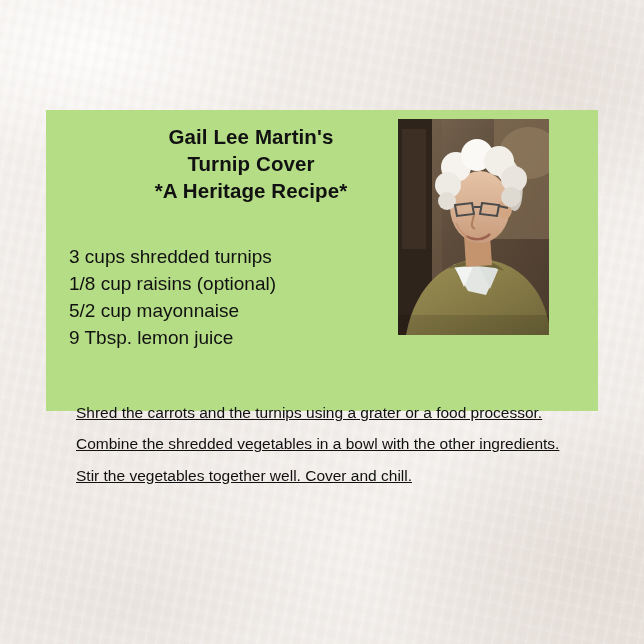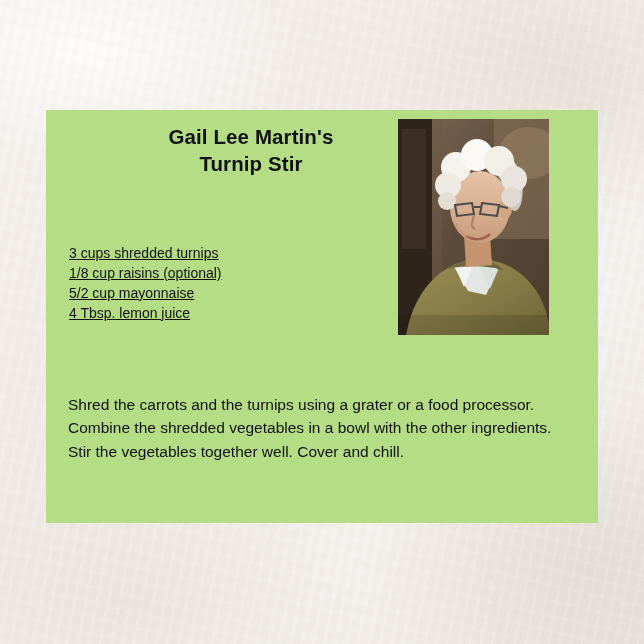--- a/index.html
+++ b/index.html
@@ -31,21 +31,21 @@
     background-image:
       repeating-linear-gradient(101deg, rgba(255,255,255,0.5) 0px, rgba(255,255,255,0) 3px, rgba(215,206,199,0.25) 6px, rgba(255,255,255,0) 11px),
       repeating-linear-gradient(13deg, rgba(255,255,255,0.35) 0px, rgba(255,255,255,0) 5px, rgba(219,211,204,0.2) 9px, rgba(255,255,255,0) 15px);
   }
 
   .card {
     position: absolute;
     left: 46px;
     top: 110px;
     width: 552px;
-    height: 413px;
+    height: 301px;
     background: #b5dd86;
     box-sizing: border-box;
     padding: 0;
   }
 
   .title-block {
     position: absolute;
     left: 40px;
     top: 13px;
     width: 330px;
@@ -67,48 +67,48 @@
     overflow: hidden;
     background: #5b4a3a;
   }
   .photo svg { display: block; }
 
   .ingredients {
     position: absolute;
     left: 23px;
     top: 134px;
     color: #111;
-    font-size: 14px;
+    font-size: 19px;
     line-height: 1.42;
-    text-decoration: underline;
   }
   .ingredients div { white-space: nowrap; }
 
   .instructions {
     position: absolute;
     left: 22px;
     top: 283px;
     width: 500px;
     color: #111;
     font-size: 15.5px;
     line-height: 1.5;
   }
-  .instructions p { margin: 0; }
+  .instructions p { margin: 8px; text-decoration: underline; }
 </style>
 </head>
 <body>
 
 <div class="backdrop"></div>
 <div class="grain"></div>
 
 <div class="card">
 
   <div class="title-block">
     <span class="title-line">Gail Lee Martin's</span>
-    <span class="title-line">Turnip Stir</span>
+    <span class="title-line">Turnip Cover</span>
+    <span class="title-line">*A Heritage Recipe*</span>
   </div>
 
   <div class="photo">
     <svg width="151" height="216" viewBox="0 0 151 216" xmlns="http://www.w3.org/2000/svg" aria-hidden="true">
       <defs>
         <linearGradient id="bgwall" x1="0" y1="0" x2="1" y2="1">
           <stop offset="0%" stop-color="#7c6a55"></stop>
           <stop offset="45%" stop-color="#5d4c3b"></stop>
           <stop offset="100%" stop-color="#4a3a2c"></stop>
         </linearGradient>
@@ -170,21 +170,21 @@
       <path d="M58 104 C 62 112, 66 116, 70 118" fill="none" stroke="#c08a69" stroke-width="1.5" opacity="0.7"></path>
 
       <rect x="0" y="196" width="151" height="20" fill="#000" opacity="0.12"></rect>
     </svg>
   </div>
 
   <div class="ingredients">
     <div>3 cups shredded turnips</div>
     <div>1/8 cup raisins (optional)</div>
     <div>5/2 cup mayonnaise</div>
-    <div>4 Tbsp. lemon juice</div>
+    <div>9 Tbsp. lemon juice</div>
   </div>
 
   <div class="instructions">
     <p>Shred the carrots and the turnips using a grater or a food processor.</p>
     <p>Combine the shredded vegetables in a bowl with the other ingredients.</p>
     <p>Stir the vegetables together well. Cover and chill.</p>
   </div>
 
 </div>
 

